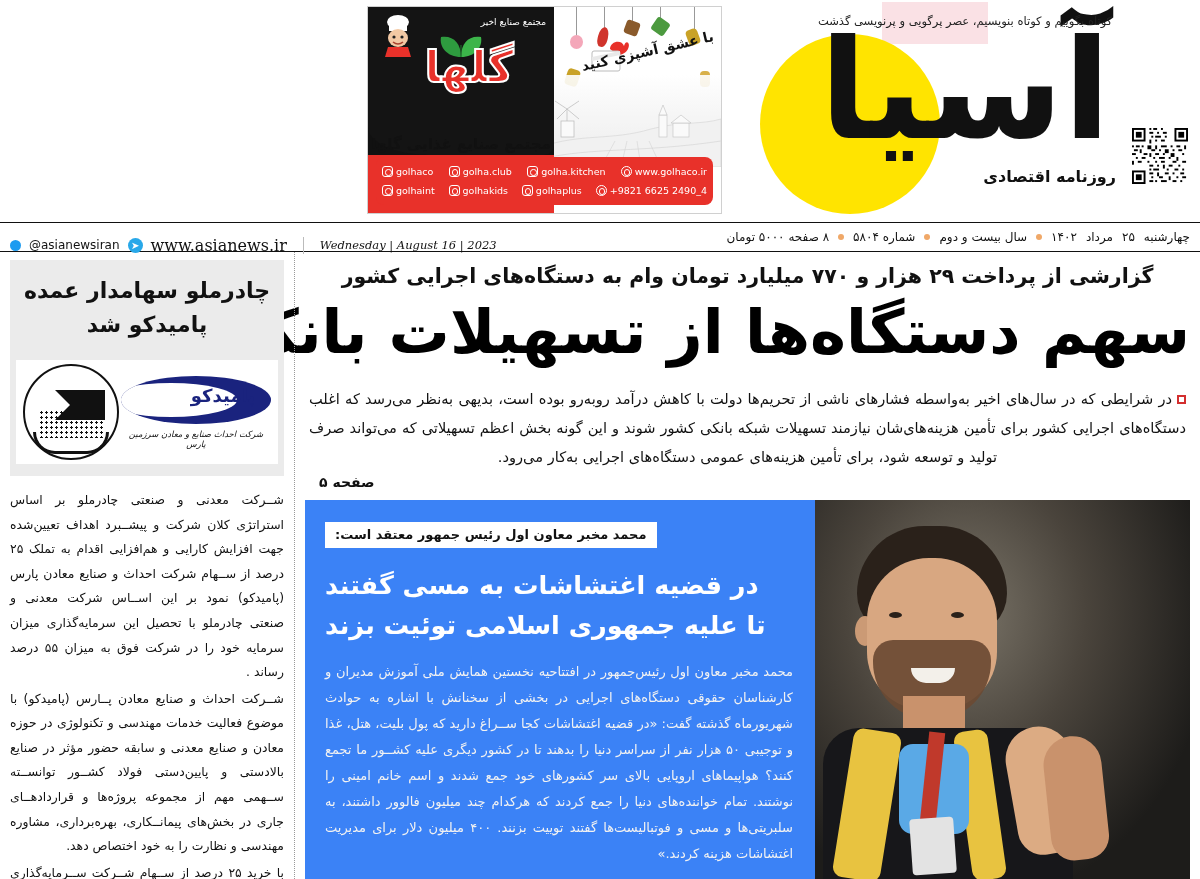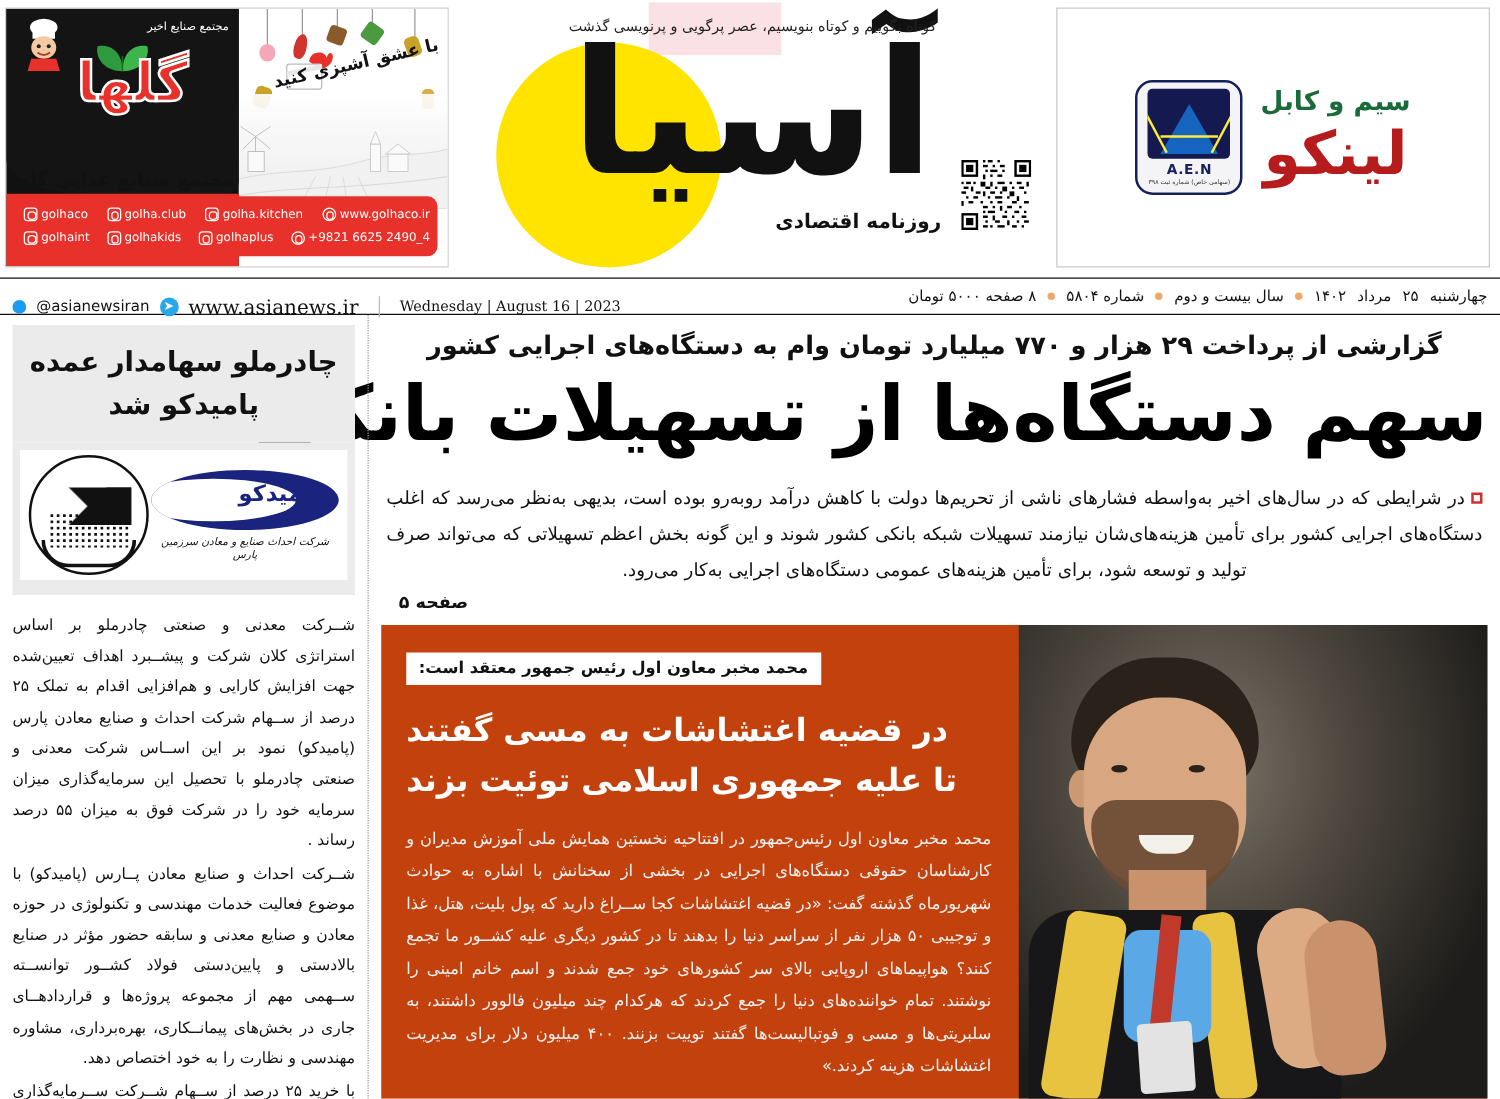--- a/index.html
+++ b/index.html
@@ -166,21 +166,21 @@
   
   .infobar {
     display:flex; align-items:center; height:30px; border-top:1.5px solid #111;
     border-bottom:1.5px solid #111; padding:0 10px; font-size:12px;
   }
   .ib-right { display:flex; align-items:center; gap:9px; flex:0 0 auto; }
   .ib-dot { width:6px; height:6px; border-radius:50%; background:#f0a868; display:inline-block; }
   .ib-mid { flex:1; display:flex; align-items:center; justify-content:center; gap:0; }
   .ib-left { display:flex; align-items:center; gap:8px; direction:ltr; flex:0 0 auto;margin-top:16px; }
   .ib-url { font-family:"DejaVu Serif","Liberation Serif",serif; font-size:16px; }
-  .ib-date { font-family:"DejaVu Serif","Liberation Serif",serif; font-size:11.5px; }
+  .ib-date { font-family:"DejaVu Serif","Liberation Serif",serif; font-size:11.5px;font-style:italic; }
   .tg-ico {
     width:15px; height:15px; border-radius:50%; background:#28a8e9;
     display:inline-flex; align-items:center; justify-content:center;
     color:#fff; font-size:10px;
   }
   .vf-ico {
     width:11px; height:11px; border-radius:50%; background:#1d9bf0;
     display:inline-block;
   }
   .ib-sep { width:1px; height:17px; background:#bbb; margin:0 8px; }
@@ -211,21 +211,21 @@
     margin-left:5px; vertical-align:middle;
   }
   .page-ref {
     margin-top:2px; font-size:14px; font-weight:bold; text-align:left;
     padding-left:14px; color:#111;
   }
 
   
   .feature {
     position:absolute; left:10px; right:10px; bottom:0; height:379px;
-    background:#c2410c; display:flex; overflow:hidden;
+    background:#3b82f6; display:flex; overflow:hidden;
   }
   .feature-photo {
     width:375px; height:379px; position:relative; overflow:hidden;
     background:radial-gradient(ellipse at 40% 30%, #7a7468 0%, #4a443c 38%, #1d1c1a 78%);
     flex:0 0 auto;
   }
   .feature-text {
     flex:1; padding:22px 22px 18px 20px; color:#fff; position:relative;
   }
   .feat-kicker {
@@ -343,38 +343,20 @@
   }
   .side-body p { margin-bottom:2px; }
 </style>
 </head>
 <body>
 
 <div class="page">
 
   <div class="top-row">
 
-    <div class="ad-left">
-      <div class="ad-left-box">
-        <div class="linco-text">
-          <div class="linco-sub">سیم و کابل</div>
-          <div class="linco-main">لینکو</div>
-        </div>
-        <div class="aen-logo">
-          <div class="aen-inner">
-            <div class="aen-tri"></div>
-            <div class="aen-bar"></div>
-            <div class="aen-ystroke"></div>
-            <div class="aen-ystroke2"></div>
-          </div>
-          <div class="aen-name">A.E.N</div>
-          <div class="aen-reg">(سهامی خاص)  شماره ثبت ۳۹۸</div>
-        </div>
-      </div>
-    </div>
 
     <div class="masthead">
       <div class="watermark"></div>
       <div class="tagline">کوتاه بگوییم و کوتاه بنویسیم، عصر پرگویی و پرنویسی گذشت</div>
       <div class="sun"></div>
       <div class="brand-wrap">
         <div class="brand">آسیا</div>
         <div class="brand-sub">روزنامه اقتصادی</div>
       </div>
       <svg class="qr" viewBox="0 0 29 29">

